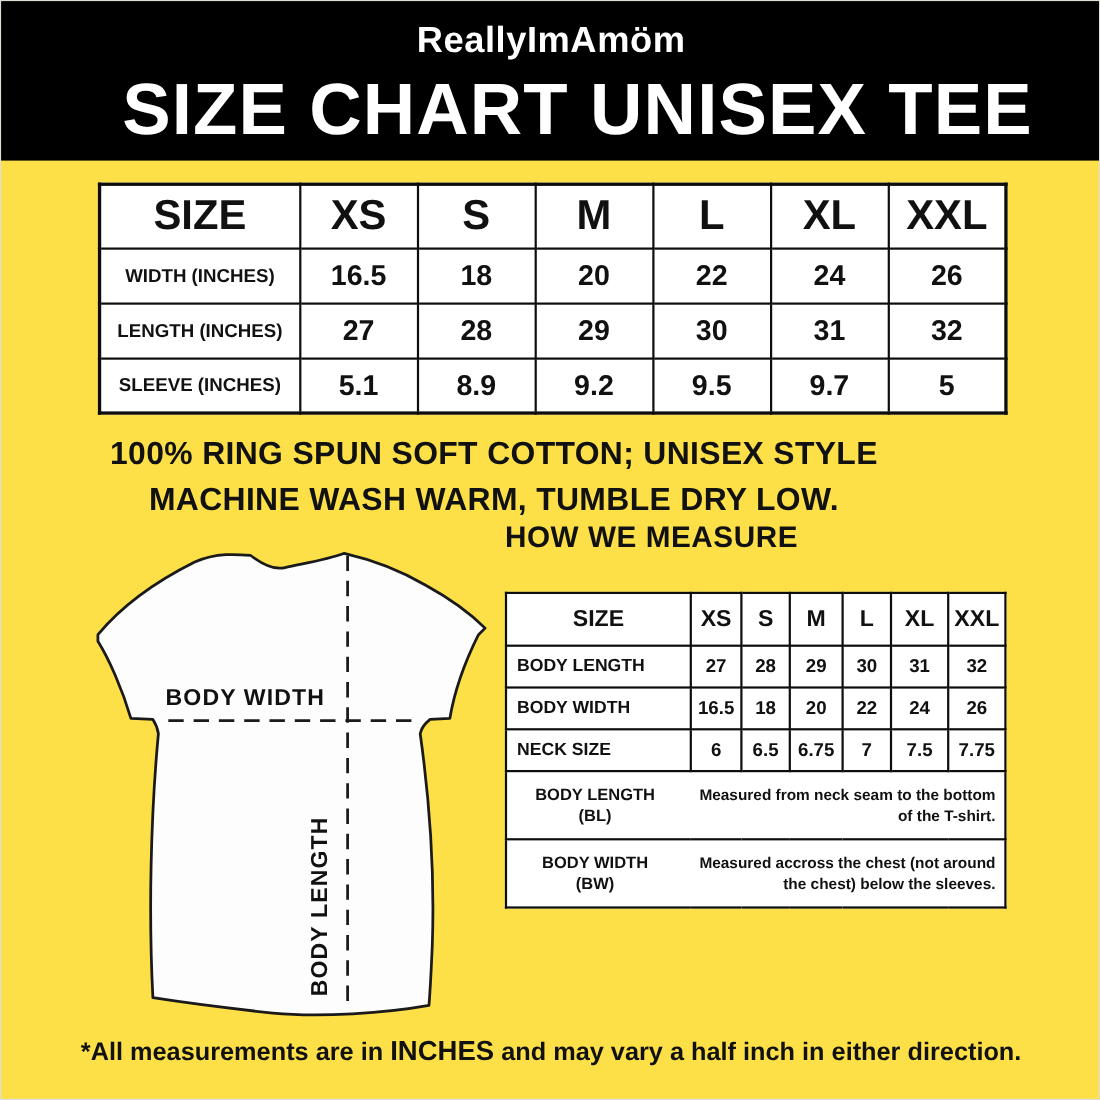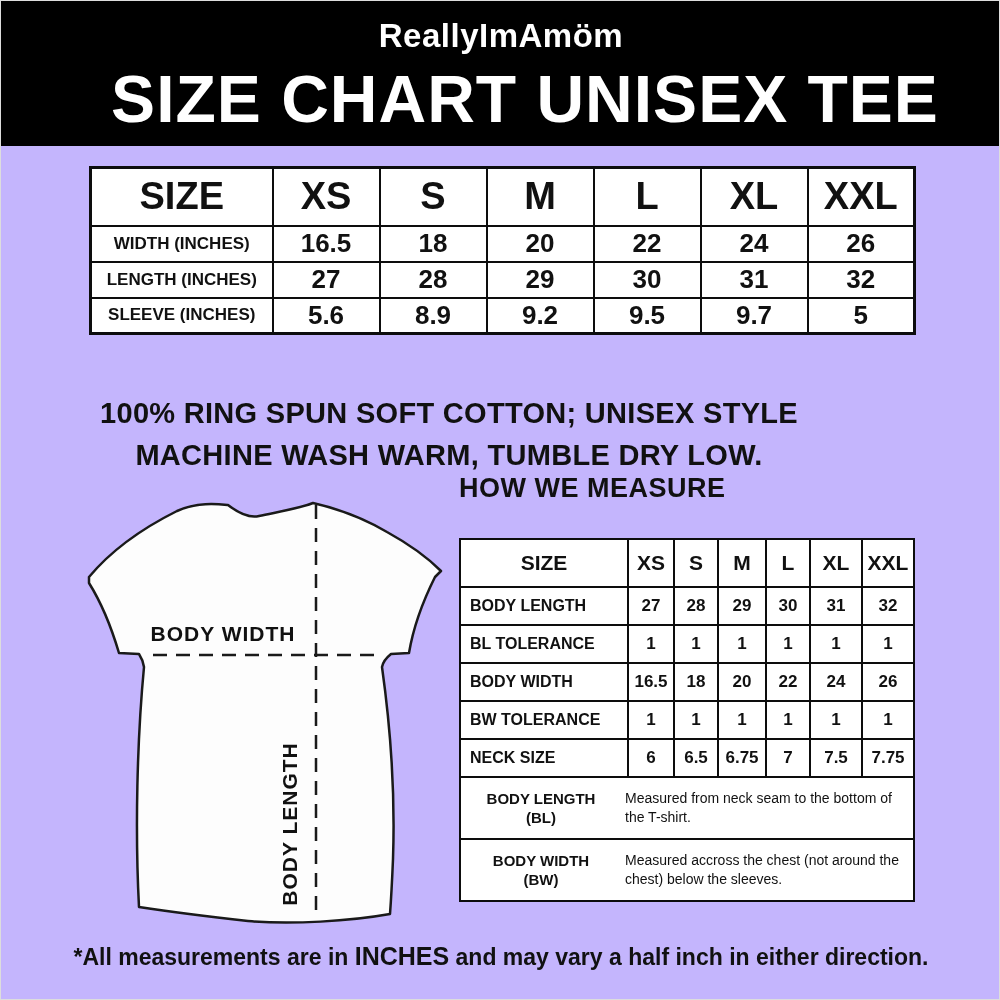--- a/index.html
+++ b/index.html
@@ -1,20 +1,20 @@
 <!DOCTYPE html>
 <html><head>
 <meta charset="utf-8">
 <style>
   * { margin: 0; padding: 0; box-sizing: border-box; }
   html, body { background: #e8e8e8; }
   body { font-family: "Liberation Sans", "DejaVu Sans", sans-serif; color: #111; }
   .page {
     position: relative; width: 1000px; height: 1000px;
-    background: #c4b5fd; overflow: hidden; margin: 0 auto;
+    background: #fde047; overflow: hidden; margin: 0 auto;
     border: 1px solid #ddd;
   }
   
   .topbar {
     position: absolute; left: 0; top: 0; width: 1000px; height: 145px;
     background: #000; color: #fff; text-align: center;
   }
   .brand {
     position: absolute; left: 0; top: 16px; width: 100%;
     font-size: 33px; font-weight: 800; letter-spacing: 0.5px;
@@ -26,21 +26,21 @@
   
   .size-table {
     position: absolute; left: 88px; top: 165px; width: 824px;
     border-collapse: collapse; table-layout: fixed; background: #fff;
   }
   .size-table th, .size-table td {
     border: 2px solid #0d0d0d; text-align: center; vertical-align: middle;
   }
   .size-table { border: 3px solid #0d0d0d; }
   .size-table thead th { height: 58px; font-size: 38px; font-weight: 900; }
-  .size-table tbody tr { height: 36px; }
+  .size-table tbody tr { height: 50px; }
   .size-table tbody th { font-size: 17px; font-weight: 800; }
   .size-table tbody td { font-size: 26px; font-weight: 700; }
   
   .care {
     position: absolute; left: 0; top: 391px; width: 896px; text-align: center;
     font-size: 29px; font-weight: 900; letter-spacing: 0.3px; line-height: 42px;
   }
   
   .measure-heading {
     position: absolute; left: 458px; top: 472px;
@@ -61,21 +61,21 @@
   .measure-table tbody th { font-size: 16px; font-weight: 800; text-align: left; padding-left: 9px; }
   .measure-table tbody td { font-size: 17px; font-weight: 700; }
   .measure-table tr.def-row { height: 62px; }
   .measure-table tr.def-row td { padding: 6px 8px 6px 0; }
   .def-wrap { display: flex; align-items: center; }
   .def-term {
     width: 160px; flex: 0 0 160px; text-align: center;
     font-size: 15px; font-weight: 800; line-height: 19px;
   }
   .def-text {
-    flex: 1; text-align: left; font-size: 14px; font-weight: 400; line-height: 19px;
+    flex: 1; text-align: right; font-size: 14px; font-weight: 700; line-height: 19px;
     padding-left: 4px;
   }
   
   .diagram { position: absolute; left: 60px; top: 490px; width: 400px; height: 450px; }
   .diagram svg { display: block; }
   .svg-label { font-family: "Liberation Sans", "DejaVu Sans", sans-serif; font-weight: 900; font-size: 21px; letter-spacing: 1px; fill: #111; }
   
   .footnote {
     position: absolute; left: 0; top: 941px; width: 1000px; text-align: center;
     font-size: 23px; font-weight: 700;
@@ -127,21 +127,21 @@
         <th>LENGTH (INCHES)</th>
         <td>27</td>
         <td>28</td>
         <td>29</td>
         <td>30</td>
         <td>31</td>
         <td>32</td>
       </tr>
       <tr>
         <th>SLEEVE (INCHES)</th>
-        <td>5.6</td>
+        <td>5.1</td>
         <td>8.9</td>
         <td>9.2</td>
         <td>9.5</td>
         <td>9.7</td>
         <td>5</td>
       </tr>
     </tbody>
   </table>
 
   <section class="care">
@@ -205,45 +205,27 @@
       <tr class="m-row">
         <th>BODY LENGTH</th>
         <td>27</td>
         <td>28</td>
         <td>29</td>
         <td>30</td>
         <td>31</td>
         <td>32</td>
       </tr>
       <tr class="m-row">
-        <th>BL TOLERANCE</th>
-        <td>1</td>
-        <td>1</td>
-        <td>1</td>
-        <td>1</td>
-        <td>1</td>
-        <td>1</td>
-      </tr>
-      <tr class="m-row">
         <th>BODY WIDTH</th>
         <td>16.5</td>
         <td>18</td>
         <td>20</td>
         <td>22</td>
         <td>24</td>
         <td>26</td>
-      </tr>
-      <tr class="m-row">
-        <th>BW TOLERANCE</th>
-        <td>1</td>
-        <td>1</td>
-        <td>1</td>
-        <td>1</td>
-        <td>1</td>
-        <td>1</td>
       </tr>
       <tr class="m-row">
         <th>NECK SIZE</th>
         <td>6</td>
         <td>6.5</td>
         <td>6.75</td>
         <td>7</td>
         <td>7.5</td>
         <td>7.75</td>
       </tr>

